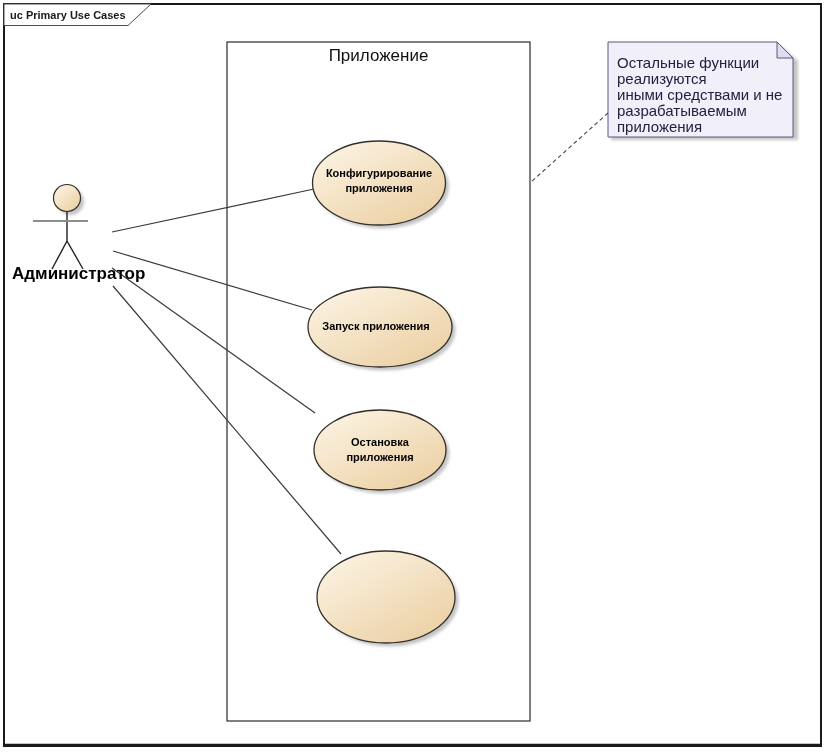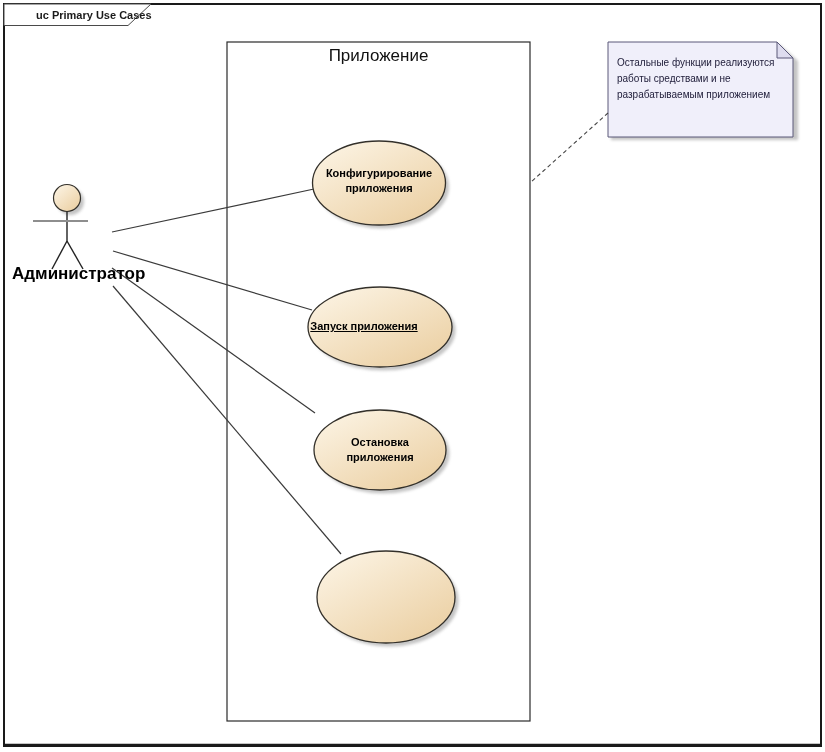--- a/index.html
+++ b/index.html
@@ -31,21 +31,20 @@
     position: absolute;
     left: 10px;
     top: 4px;
     height: 30px;
     line-height: 22px;
     font-size: 11px;
     font-weight: bold;
     color: #1a1a1a;
     text-align: left;
     white-space: nowrap;
-    margin-left: 26px;
   }
   .boundary-title {
     position: absolute;
     left: 227px;
     top: 46px;
     width: 303px;
     font-size: 17px;
     color: #111111;
     text-align: center;
   }
@@ -60,21 +59,21 @@
     font-size: 17px;
     font-weight: bold;
     text-align: center;
     color: #000000;
   }
   .note-text {
     position: absolute;
     left: 617px;
     top: 55px;
     width: 176px;
-    font-size: 10px;
+    font-size: 15px;
     line-height: 16px;
     text-align: left;
     color: #23213D;
   }
 </style>
 </head>
 <body>
 
 <div class="canvas">
 
@@ -129,31 +128,31 @@
 
   <div class="frame-title">uc Primary Use Cases</div>
 
   <div class="boundary-title">Приложение</div>
 
   <div class="label uc-label" style="left:304px; top:166px; width:150px;">
     <div>Конфигурирование</div>
     <div>приложения</div>
   </div>
 
-  <div class="label uc-label" style="left:289px; top:319px; width:150px;text-decoration:underline;">
+  <div class="label uc-label" style="left:301px; top:319px; width:150px;">
     <div>Запуск приложения</div>
   </div>
 
   <div class="label uc-label" style="left:305px; top:435px; width:150px;text-align:center;">
     <div>Остановка</div>
     <div>приложения</div>
   </div>
 
 
   <div class="actor-label">Администратор</div>
 
   <div class="note-text">
     <div>Остальные функции реализуются</div>
-    <div>работы средствами и не</div>
-    <div>разрабатываемым приложением</div>
+    <div>иными средствами и не</div>
+    <div>разрабатываемым приложения</div>
   </div>
 
 </div>
 
 </body></html>

